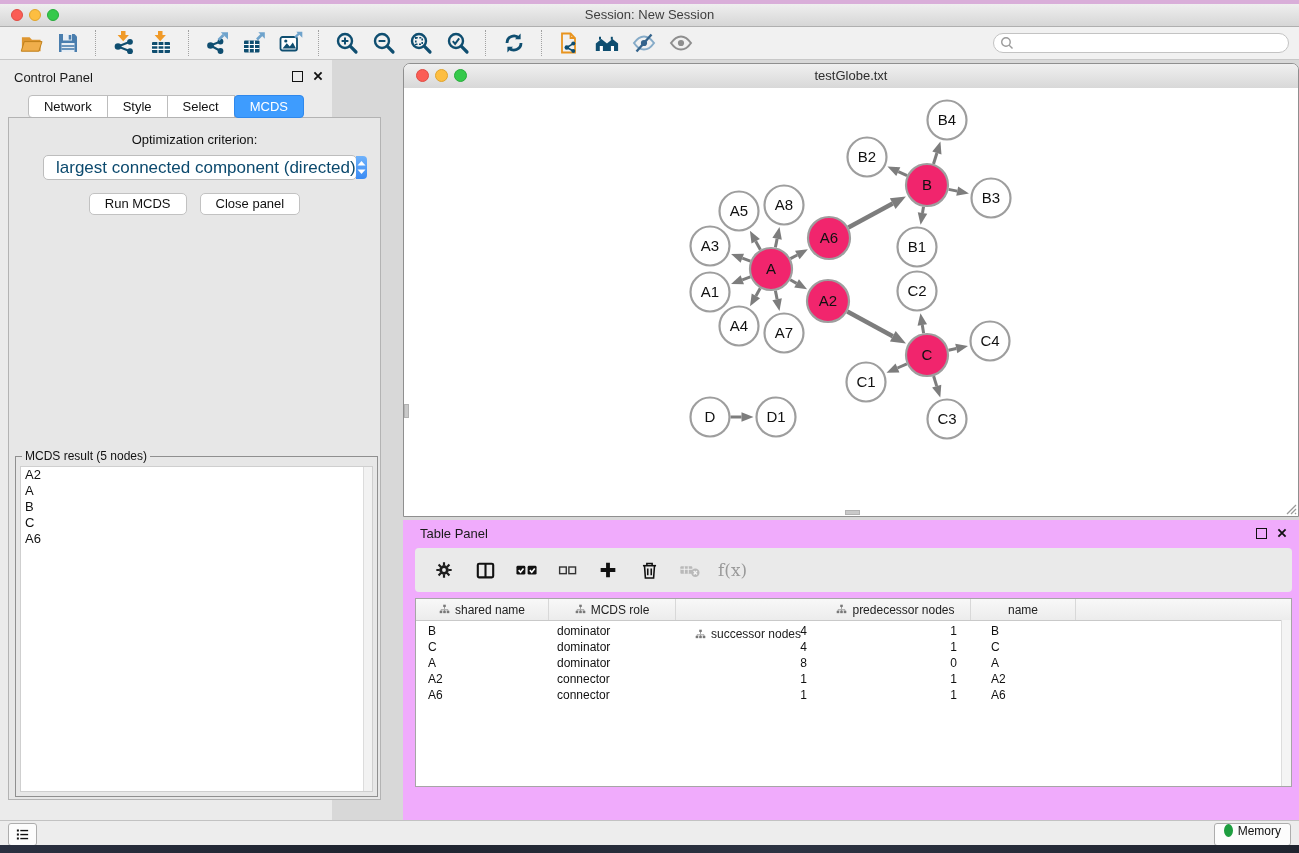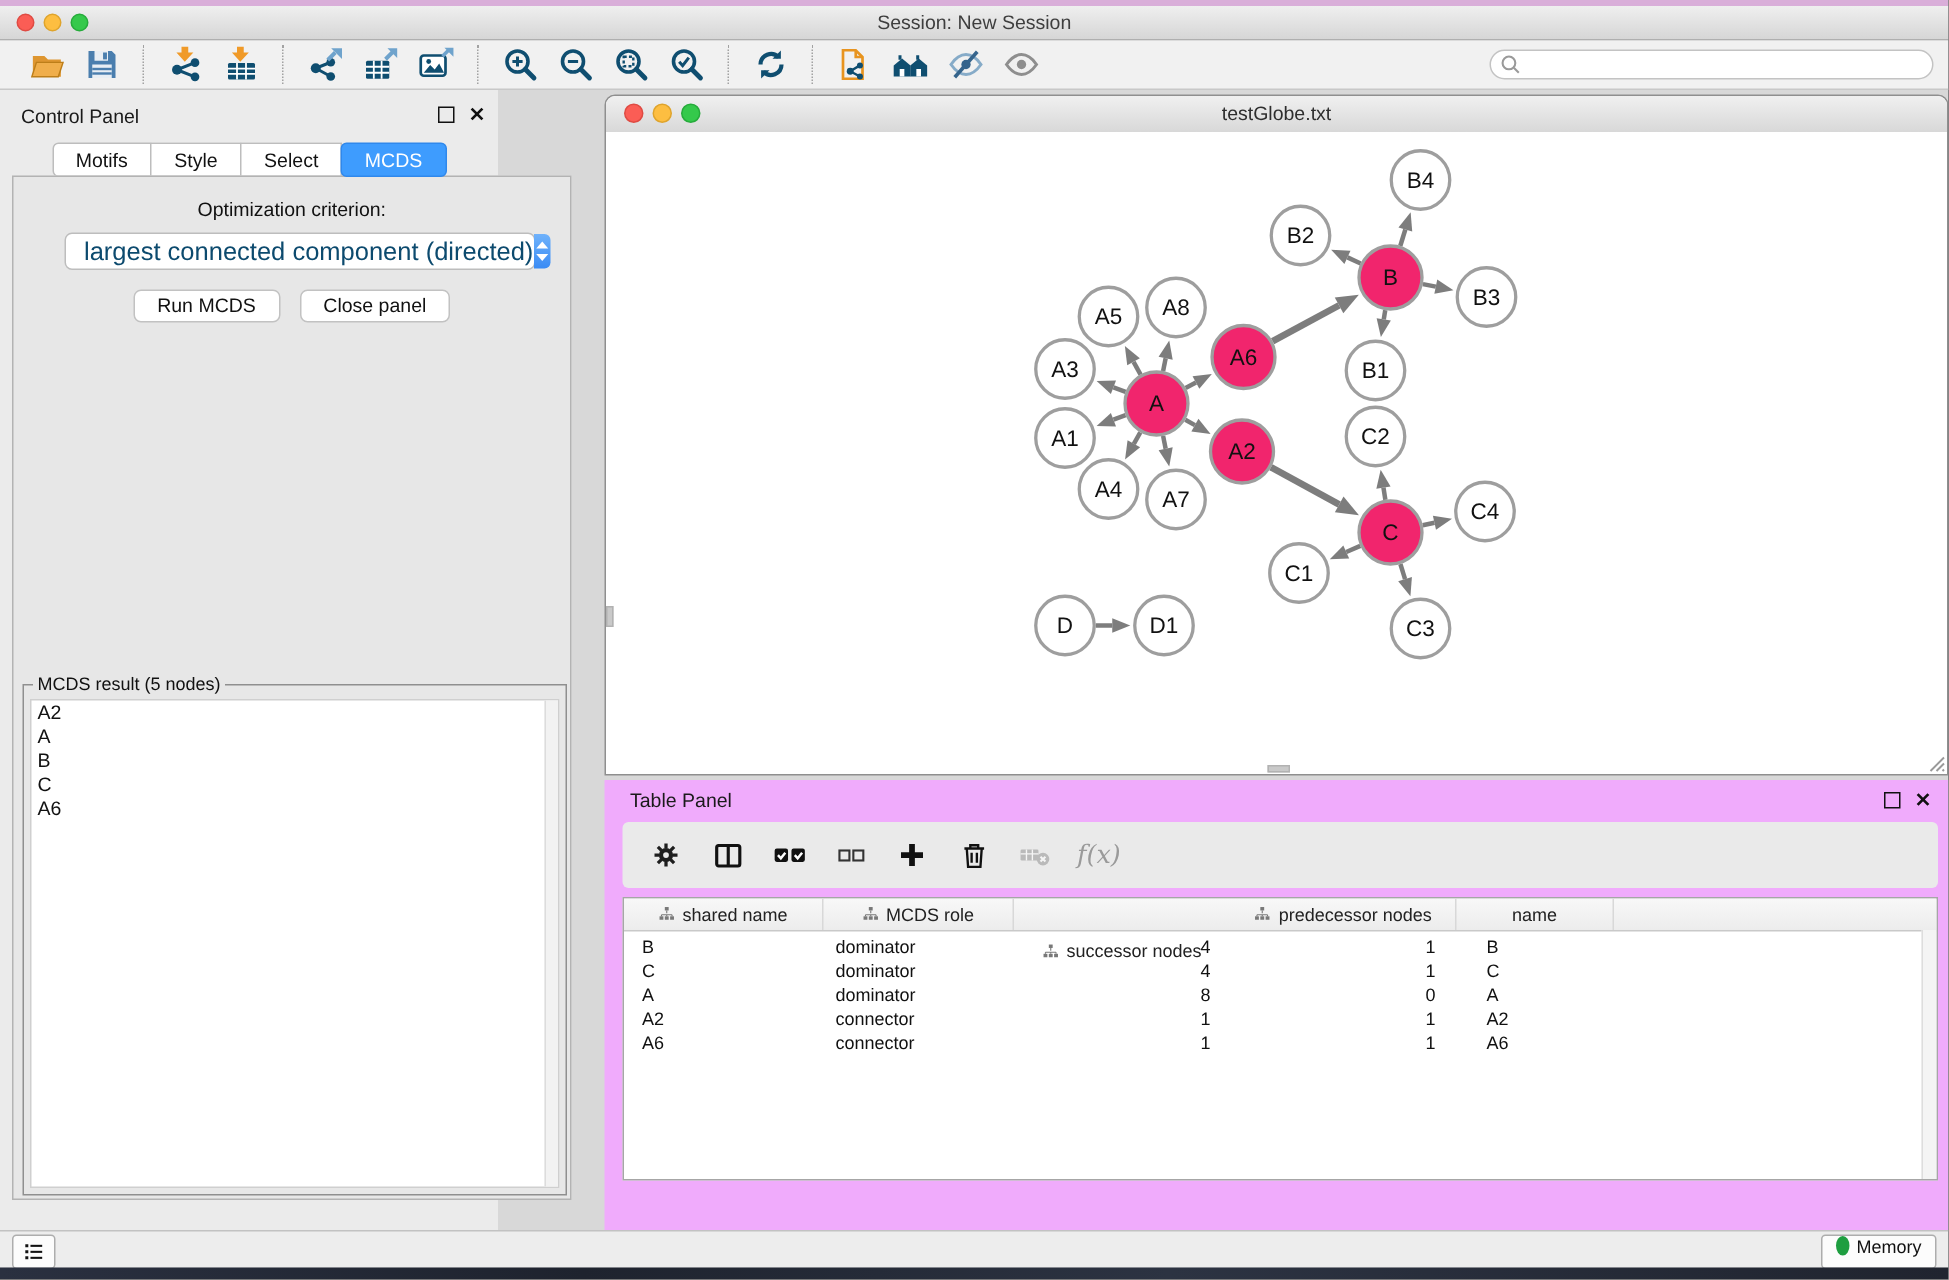--- a/index.html
+++ b/index.html
@@ -58,21 +58,21 @@
   .nw-canvas{position:absolute;left:0;top:24px;right:0;bottom:0;background:#fff}
   .nw-canvas svg text{font-family:"Liberation Sans","DejaVu Sans",sans-serif}
   .nw-vthumb{position:absolute;left:0;top:340px;width:5px;height:14px;background:#C9C9C9;border:1px solid #B2B2B2;box-sizing:border-box}
   .nw-hthumb{position:absolute;left:441px;bottom:1px;width:15px;height:5px;background:#C9C9C9;border:1px solid #B2B2B2;box-sizing:border-box}
   .nw-grip{position:absolute;right:1px;bottom:1px}
   
   .tp{position:absolute;left:403px;top:520px;width:896px;height:300px;background:#f0abfc}
   .tp-toolbar{position:absolute;left:12px;top:28px;width:877px;height:44px;background:#EAEAEA;
               border-radius:4px;display:flex;align-items:center;gap:15px;padding-left:16px;box-sizing:border-box}
   .tpbtn{display:flex;align-items:center;justify-content:center;width:26px;height:26px}
-  .fx{font-family:"DejaVu Serif","Liberation Serif",serif;font-style:italic;font-size:17px;color:#9A9A9A}
+  .fx{font-family:"DejaVu Serif","Liberation Serif",serif;font-size:17px;color:#9A9A9A}
   .tp-table{position:absolute;left:12px;top:78px;width:877px;height:189px;background:#fff;
             border:1px solid #A6A6A6;box-sizing:border-box;overflow:hidden}
   .thead{display:flex;height:21px;background:linear-gradient(#F8F8F8,#ECECEC);border-bottom:1px solid #C9C9C9}
   .th{display:flex;align-items:center;justify-content:center;gap:5px;font-size:12px;color:#222;
       border-right:1px solid #D8D8D8;box-sizing:border-box}
   .th:last-child{border-right:none}
   .trow{display:flex;height:16px;align-items:center}
   .td{font-size:12px;color:#111;box-sizing:border-box;white-space:nowrap;overflow:hidden}
   .td.num{text-align:right;padding-right:14px}
   .tbl-scroll{position:absolute;right:0;top:21px;bottom:0;width:9px;background:#F4F4F4;border-left:1px solid #DDD}
@@ -299,21 +299,21 @@
     <div class="panel-title">Control Panel</div>
     <div class="panel-icons">
       <span class="float-ic"></span>
       <span class="icon">
         <svg width="12" height="12" viewBox="0 0 20 20">
             <path d="M4 4l12 12M16 4L4 16" stroke="#111" stroke-width="3"></path>
           </svg>
       </span>
     </div>
     <div class="cp-tabs" id="cp-tabs">
-        <div class="seg">Motifs</div>
+        <div class="seg">Network</div>
         <div class="seg">Style</div>
         <div class="seg">Select</div>
         <div class="seg active">MCDS</div>
       </div>
     <div class="cp-box">
       <div class="crit-label">Optimization criterion:</div>
       <div class="dropdown">
         <span class="val">largest connected component (directed)</span>
         <span class="stepper">
           <svg width="11" height="15" viewBox="0 0 11 15">

